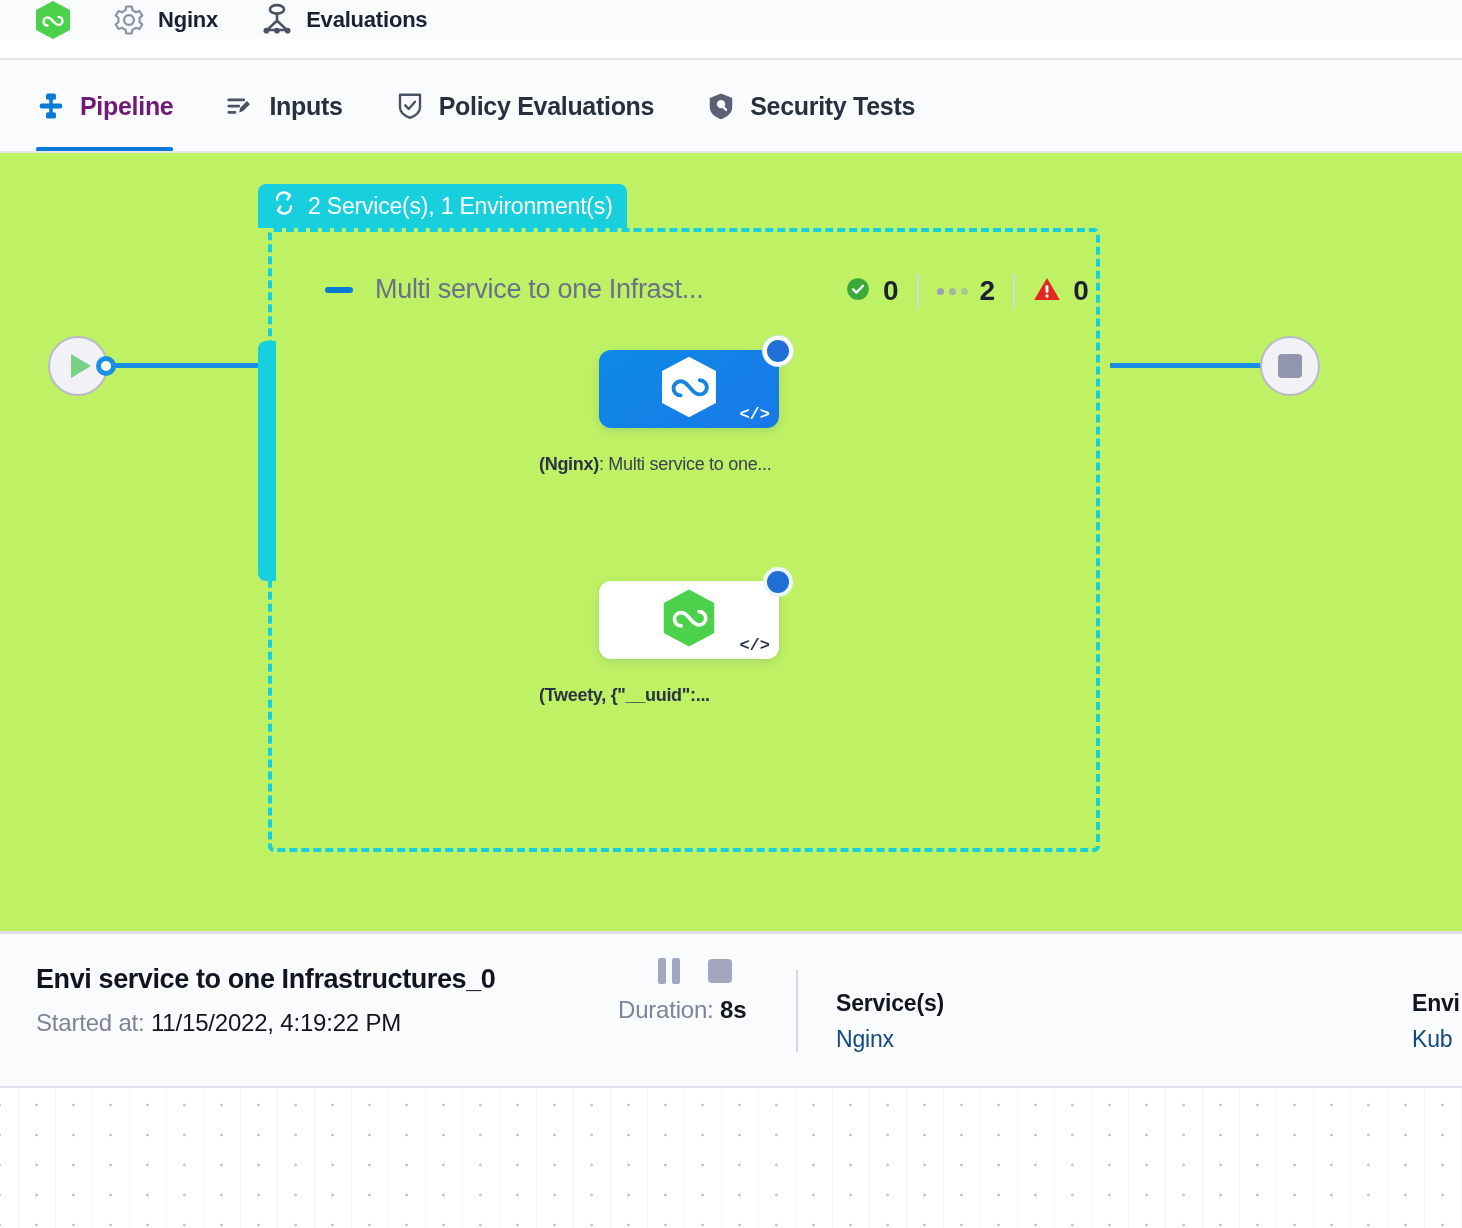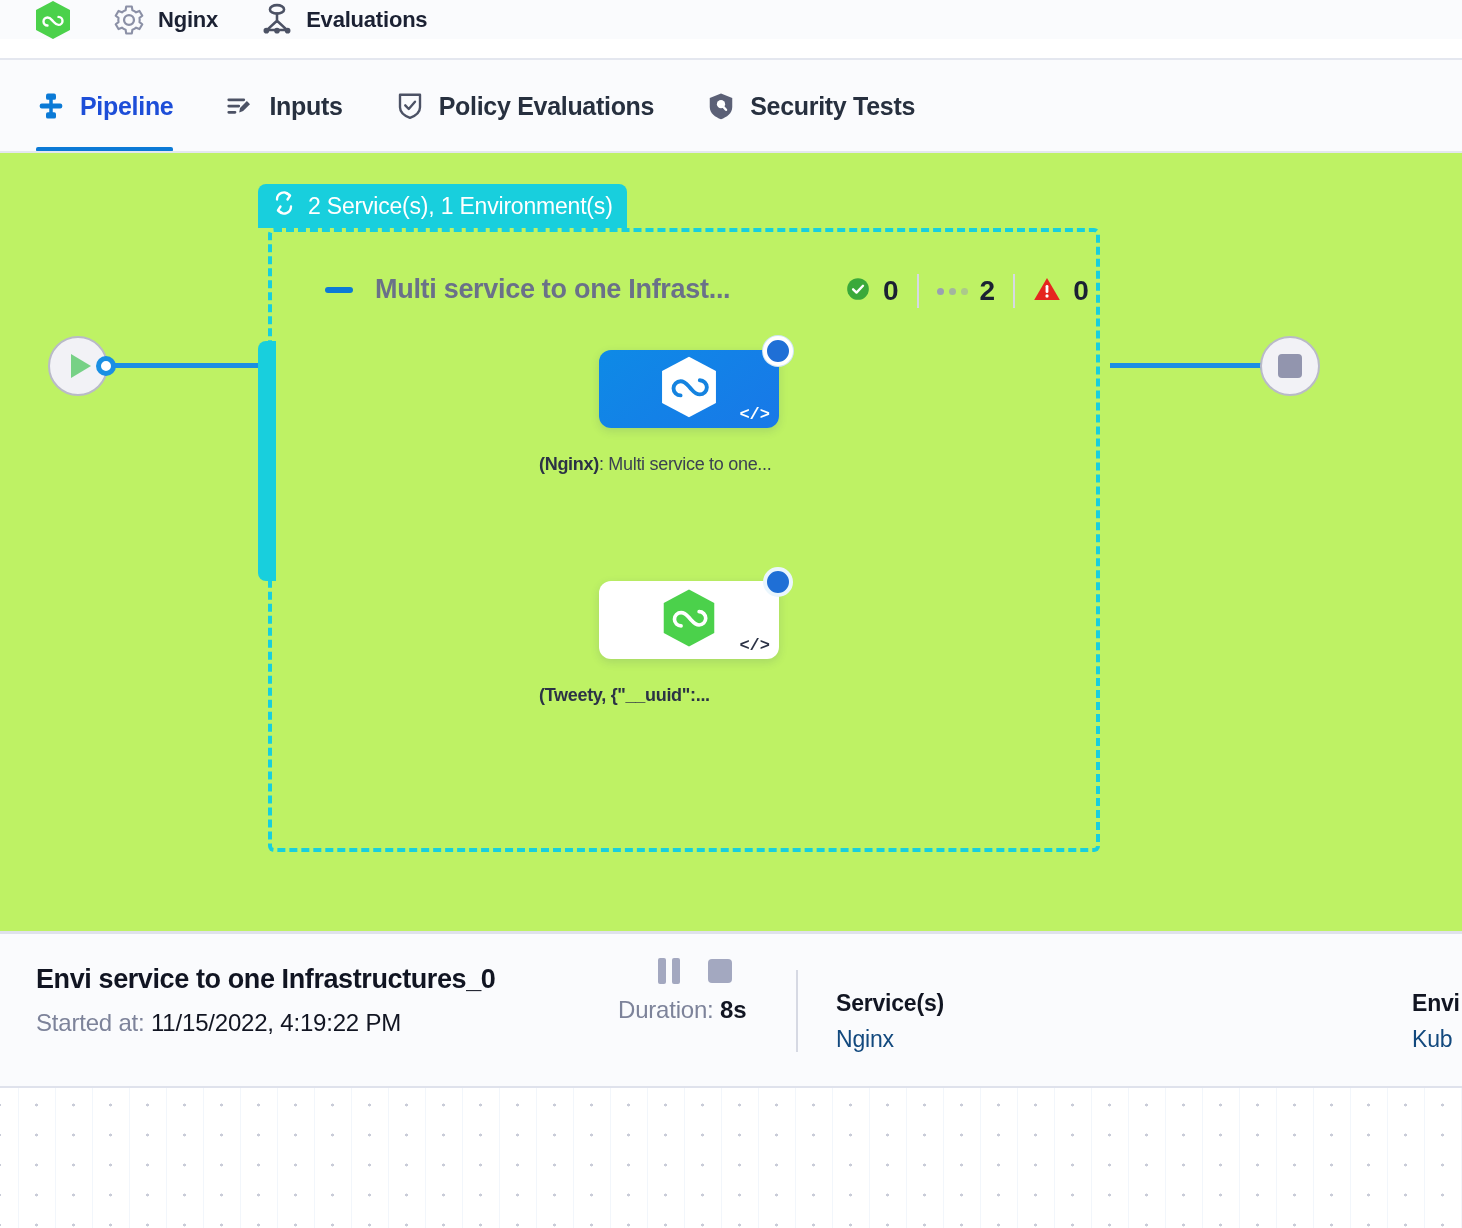--- a/index.html
+++ b/index.html
@@ -36,21 +36,21 @@
     position: absolute; left: 0; top: 60px; width: 1462px; height: 92px;
     background: #fafbfd;
     display: flex; align-items: center; padding-left: 36px;
   }
   .tab {
     display: flex; align-items: center; gap: 14px;
     height: 92px; padding: 0 0px; margin-right: 52px;
     cursor: pointer; position: relative;
   }
   .tab-label { font-size: 25px; font-weight: 700; color: #27303f; letter-spacing: -.3px; white-space: nowrap; }
-  .tab.active .tab-label { color: #1d4ed8; }
+  .tab.active .tab-label { color: #701a75; }
   .tab.active:after {
     content: ""; position: absolute; left: 0; right: 0; bottom: 0;
     height: 5px; background: #0b7ad6; border-radius: 2px;
   }
   .tab-icon { width: 30px; height: 30px; display: block; flex: none; }
 
   .tabbar-divider {
     position: absolute; left: 0; top: 151px; width: 1462px; height: 2px; background: #e4e7ef;
   }
 
@@ -97,21 +97,21 @@
     background: transparent;
   }
 
   .group-head {
     position: absolute; display: flex; align-items: center;
   }
   .collapse-dash {
     width: 28px; height: 6px; border-radius: 3px; background: #0b7ad6; margin-right: 22px;
   }
   .group-title {
-    font-size: 27px; font-weight: 700; color: #6a7189; letter-spacing: -.3px; white-space: nowrap;
+    font-size: 27px; font-weight: 400; color: #6a7189; letter-spacing: -.3px; white-space: nowrap;
   }
 
   .statuses { position: absolute; display: flex; align-items: center; }
   .status-item { display: flex; align-items: center; gap: 12px; }
   .status-num { font-size: 28px; font-weight: 700; color: #1b2133; }
   .status-sep { width: 2px; height: 34px; background: #d6d9e3; margin: 0 18px; }
   .dot3 { display: flex; align-items: center; gap: 5px; }
   .dot3 i { width: 7px; height: 7px; border-radius: 50%; background: #9aa0b2; display: block; }
   .dot3 i:nth-child(1) { opacity: 1; }
   .dot3 i:nth-child(2) { opacity: .75; }

